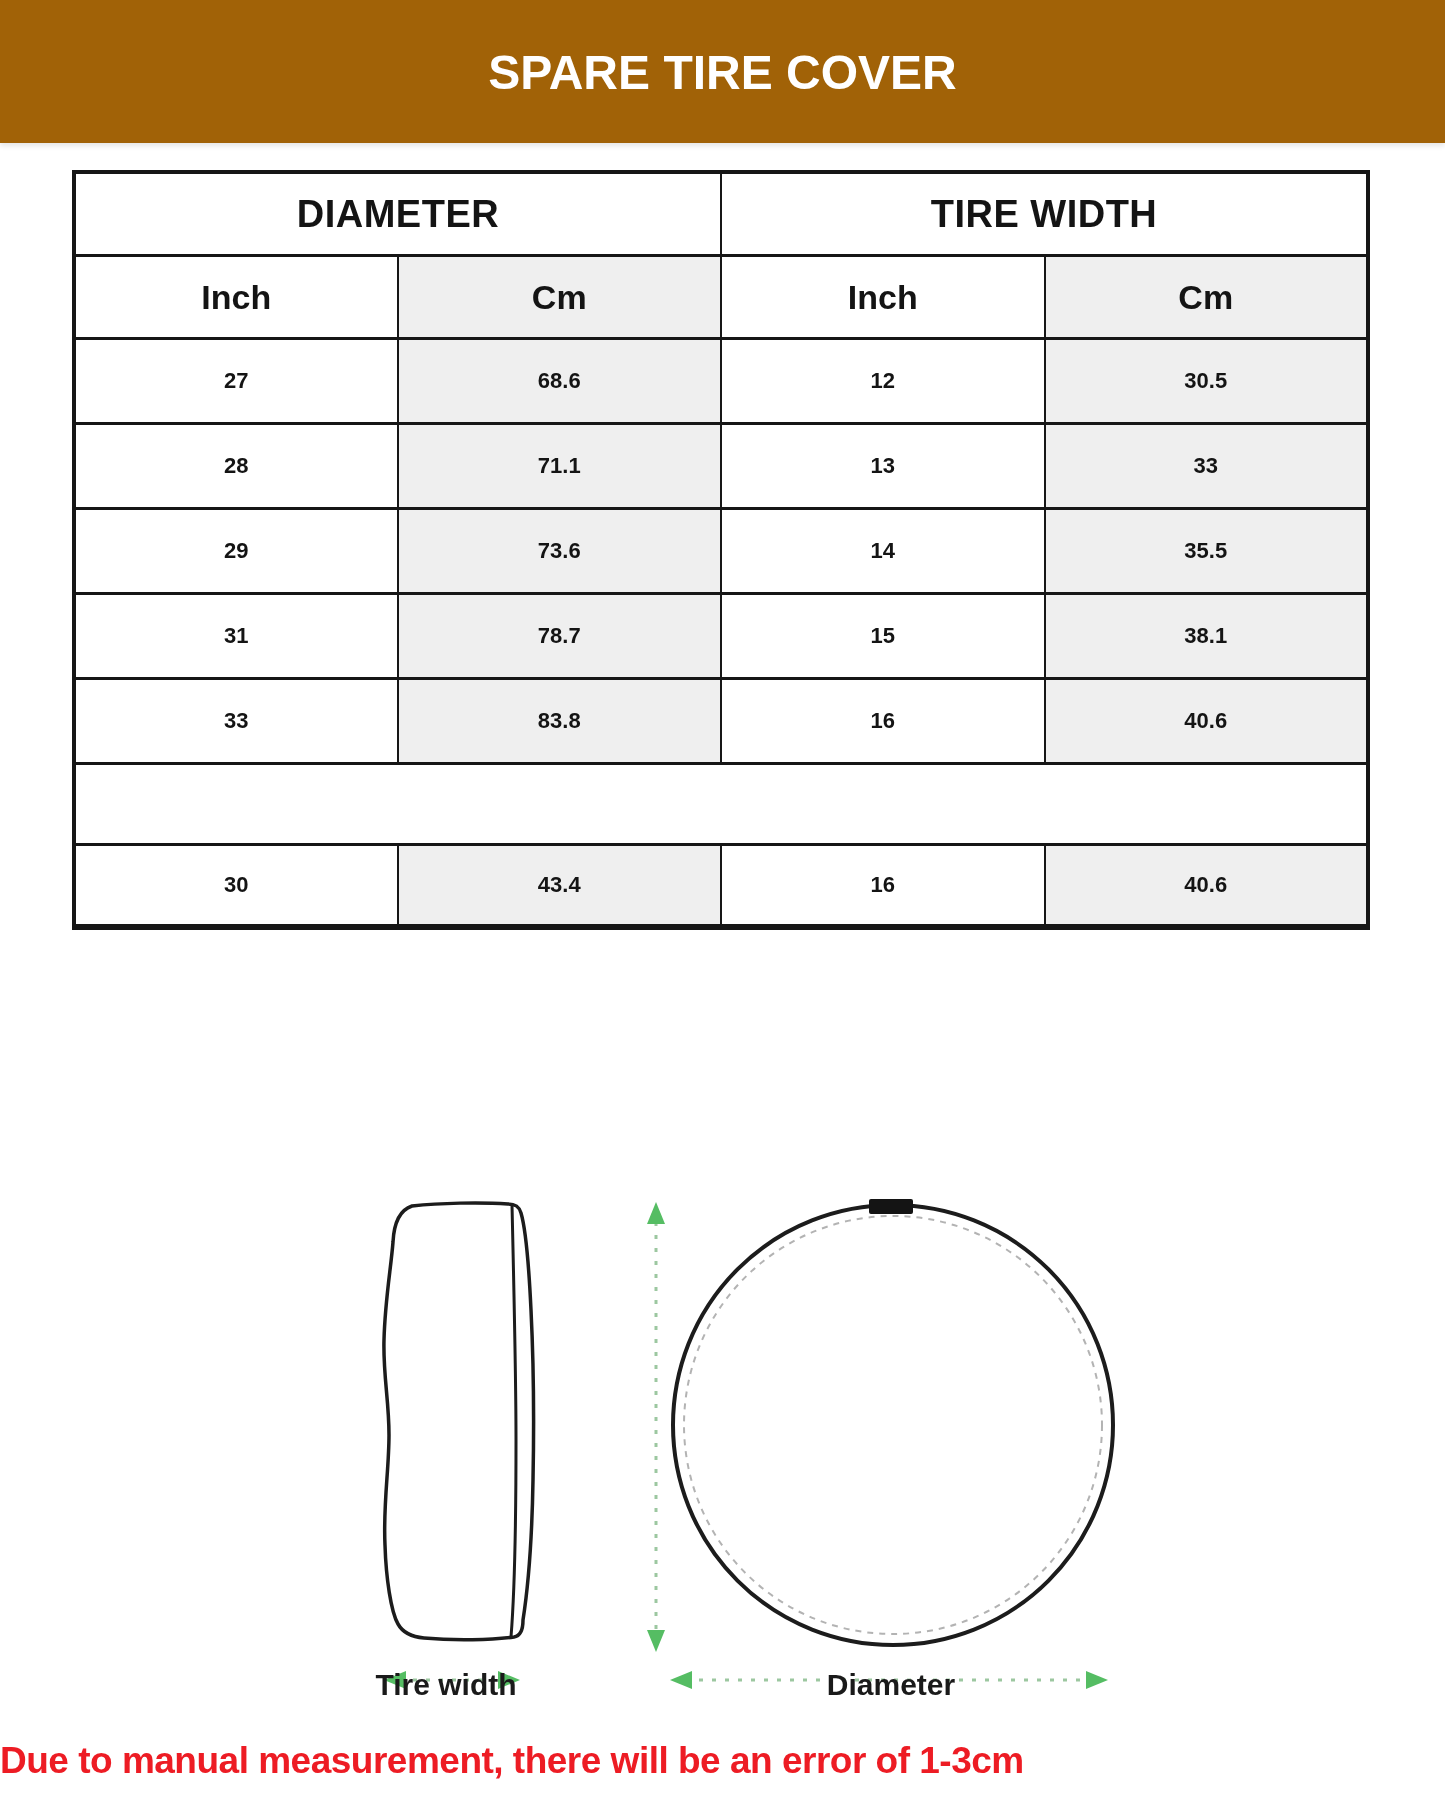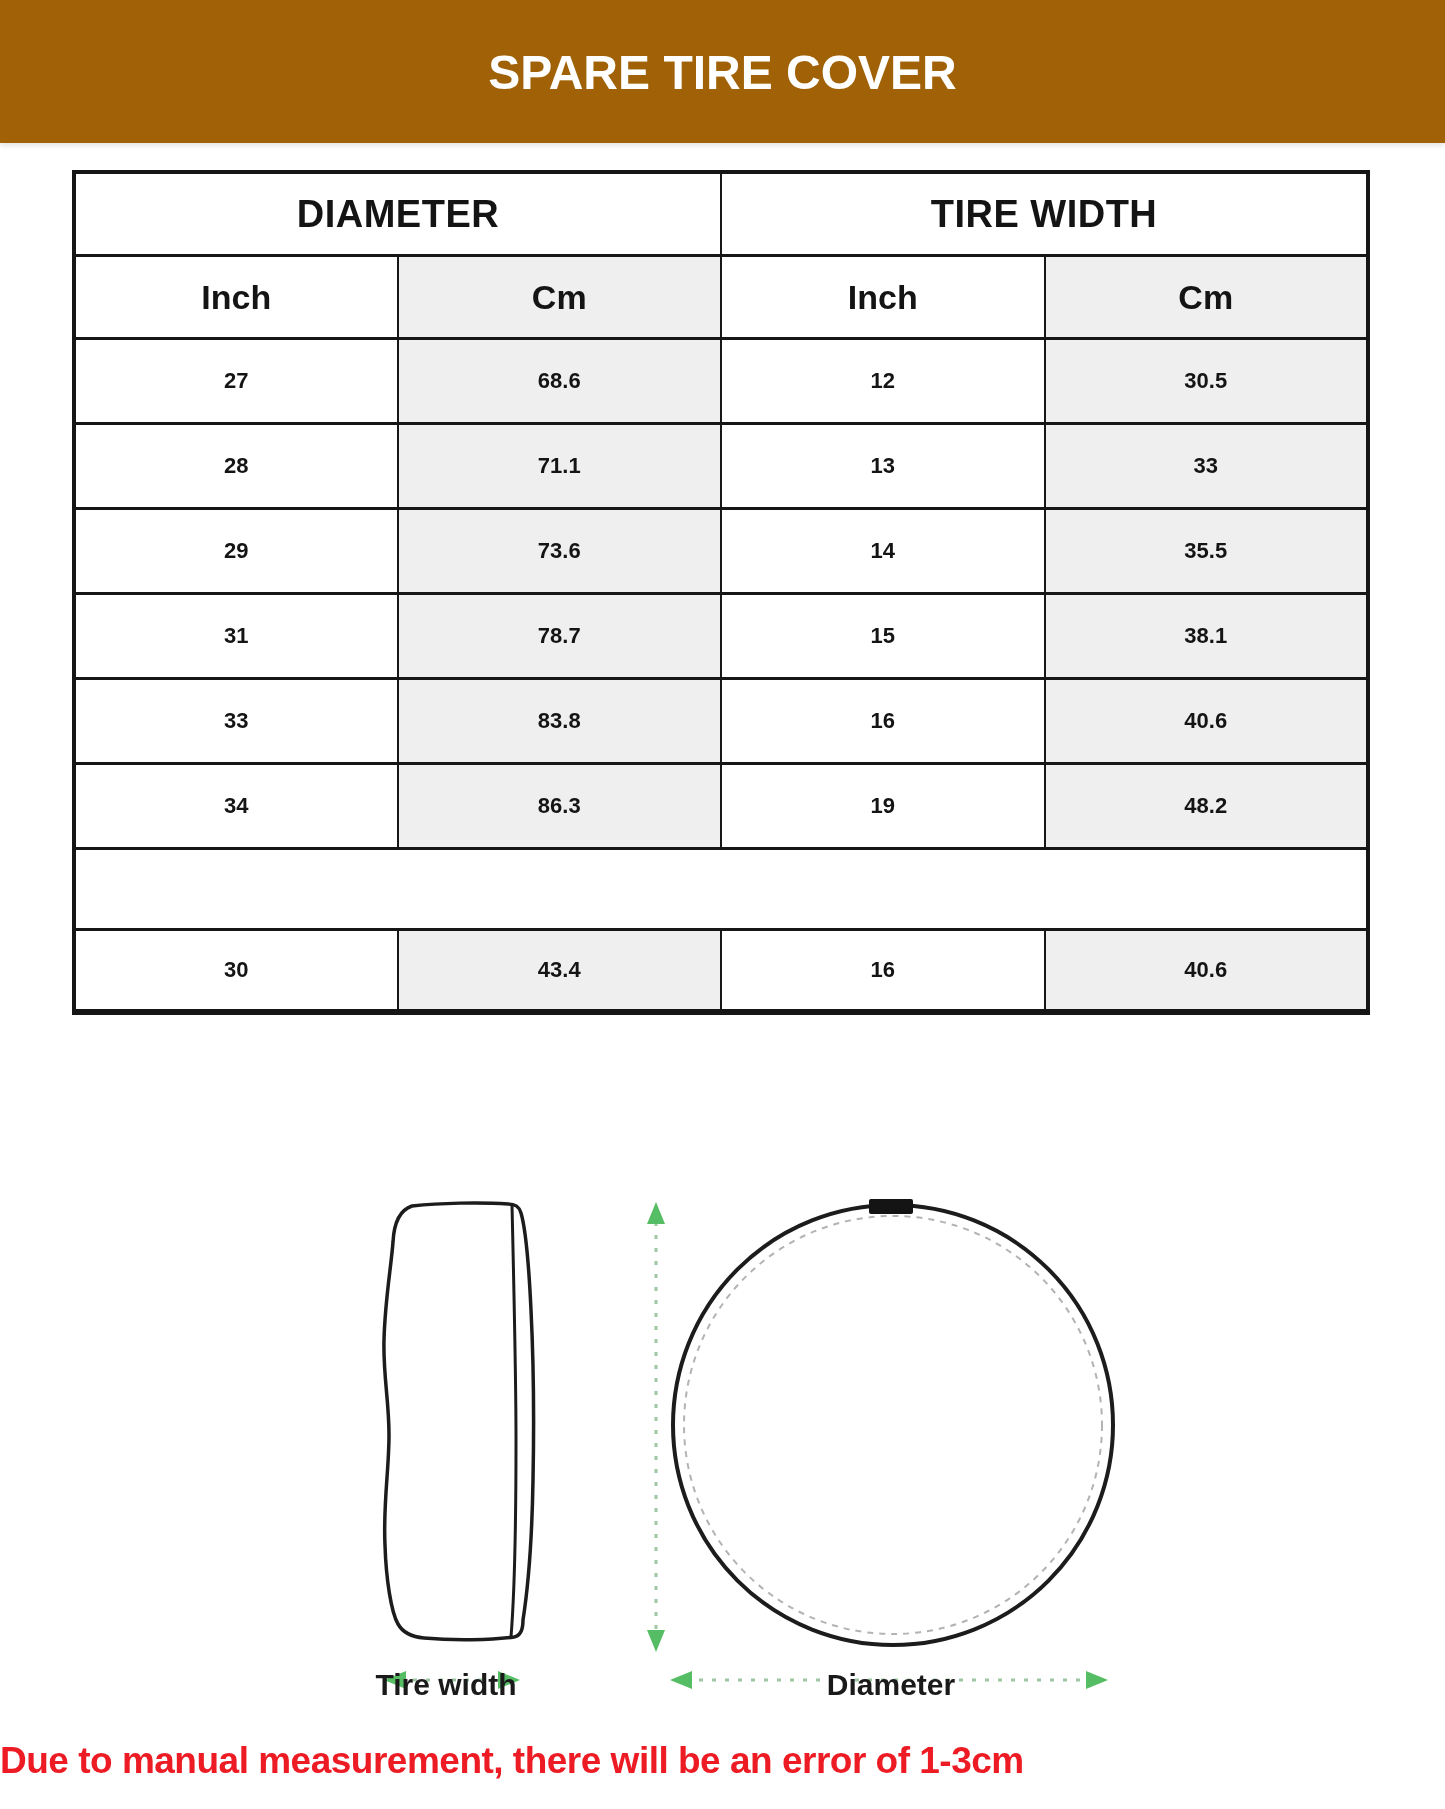--- a/index.html
+++ b/index.html
@@ -108,26 +108,20 @@
         <td class="c-gray">78.7</td>
         <td class="c-white">15</td>
         <td class="c-gray">38.1</td>
       </tr>
       <tr class="row-data">
         <td class="c-white">33</td>
         <td class="c-gray">83.8</td>
         <td class="c-white">16</td>
         <td class="c-gray">40.6</td>
       </tr>
-      <tr class="row-data">
-        <td class="c-white">34</td>
-        <td class="c-gray">86.3</td>
-        <td class="c-white">19</td>
-        <td class="c-gray">48.2</td>
-      </tr>
       <tr class="row-sep">
         <td colspan="4"></td>
       </tr>
       <tr class="row-data row-last">
         <td class="c-white">30</td>
         <td class="c-gray">43.4</td>
         <td class="c-white">16</td>
         <td class="c-gray">40.6</td>
       </tr>
     </tbody>

